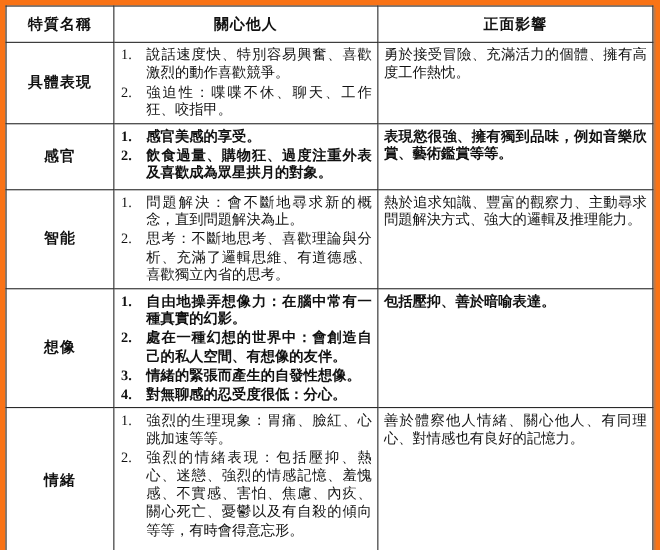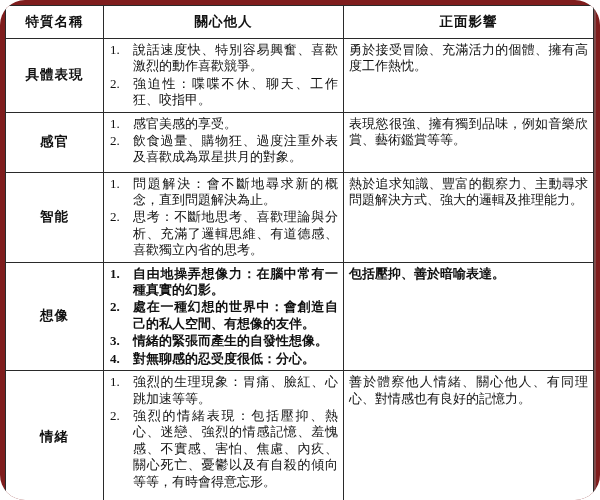--- a/index.html
+++ b/index.html
@@ -7,23 +7,22 @@
     padding: 0;
     background: #ffffff;
     font-family: "Liberation Serif", "DejaVu Serif", serif;
     color: #111111;
   }
   .page {
     width: 600px;
     height: 500px;
     box-sizing: border-box;
     padding: 5px;
-    background: #7f1d1d;
+    background: #f97316;
     overflow: hidden;
-    border-radius: 25px;
   }
   table.trait-table {
     border-collapse: collapse;
     table-layout: fixed;
     width: 588px;
     background: #ffffff;
     box-shadow: 2px 2px 0 rgba(130,130,130,0.45);
   }
   table.trait-table th,
   table.trait-table td {
@@ -73,21 +72,21 @@
     margin: 0 0 1px 0;
   }
   ol.behavior-list li::before {
     content: counter(item) ".";
     position: absolute;
     left: 1px;
     top: 0;
     font-family: "Liberation Serif", "DejaVu Serif", serif;
   }
   tr.r0 td { height: 68px; }
-  tr.r1 td { height: 60px; }
+  tr.r1 td { height: 60px; font-weight: bold; }
   tr.r2 td { height: 90px; }
   tr.r3 td { height: 103px; font-weight: bold; }
   tr.r4 td { height: 133px; }
 </style>
 </head>
 <body>
 
 <div class="page">
   <table class="trait-table">
     <colgroup>

